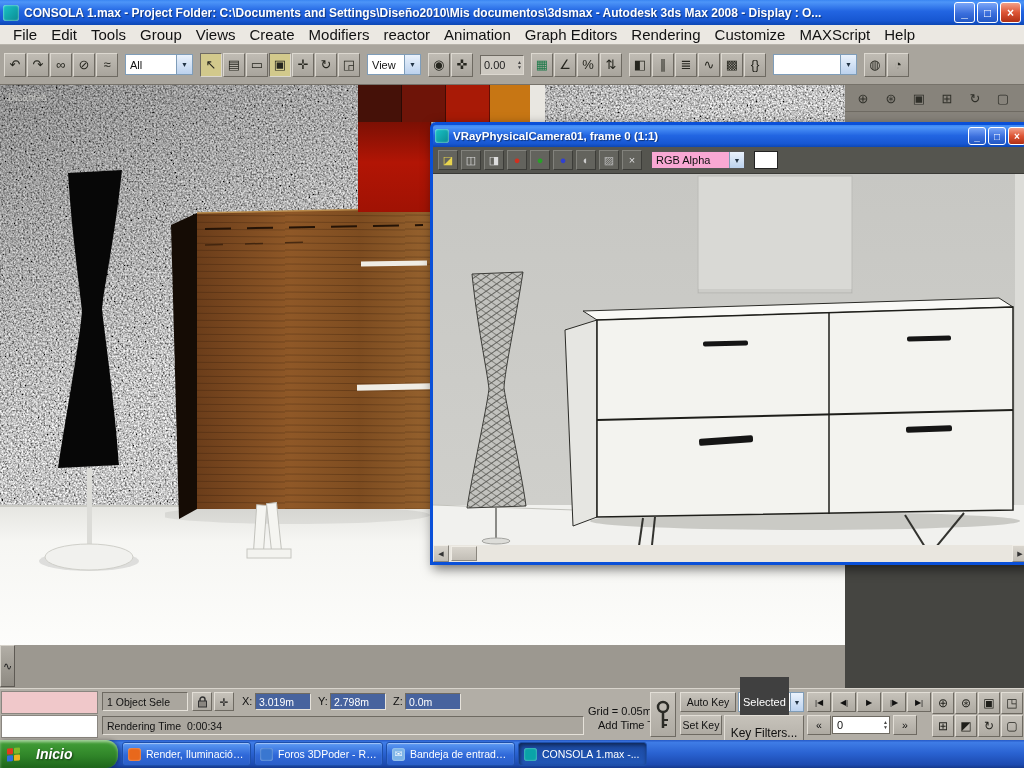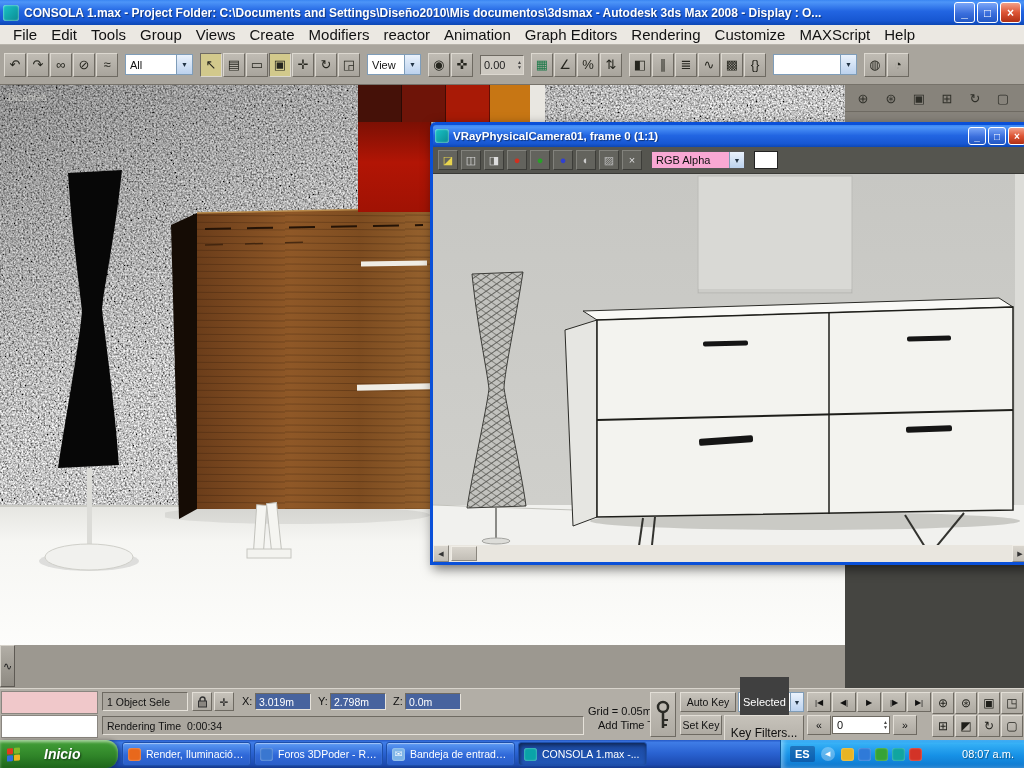--- a/index.html
+++ b/index.html
@@ -88,21 +88,21 @@
   .ddsel{position:absolute;left:738px;top:3px;width:66px;height:20px;background:#fff;border:1px solid #7f9db9;display:flex;align-items:center;box-sizing:border-box}
   .ddsel .val{flex:1;background:#404040;color:#fff;font-size:11px;padding:19px 3px;margin:1px}
   .ddsel .dda{width:14px;height:100%;background:linear-gradient(#eaf2fc,#bcd2ee);border-left:1px solid #7f9db9;display:flex;align-items:center;justify-content:center;font-size:7px;color:#234}
   .navgrid{position:absolute;left:932px;top:3px;display:grid;grid-template-columns:repeat(4,22px);grid-auto-rows:22px;gap:1px}
   .navbtn{background:linear-gradient(#c6c2ba,#aeaaa2);border:1px solid;border-color:#e2ded6 #6e6a62 #6e6a62 #e2ded6;display:flex;align-items:center;justify-content:center;font-size:12px;color:#1f1f1a;box-sizing:border-box}
   .framefield{position:absolute;left:832px;top:27px;width:58px;height:18px;background:#fff;border:1px solid #6e6a62;display:flex;align-items:center;font-size:11px;padding-left:4px;box-sizing:border-box;color:#111}
 
   
   .taskbar{left:0;top:740px;width:1024px;height:28px;z-index:60;display:flex;align-items:stretch;
     background:linear-gradient(180deg,#2458c6 0%,#3f7ce6 9%,#2a63d2 46%,#1c4ab0 88%,#15398c 100%)}
-  .startbtn{width:99px;flex:0 0 auto;background:linear-gradient(180deg,#69b35a 0%,#3f9a35 14%,#2f8428 58%,#1d651a 100%);border-radius:0 12px 12px 0;display:flex;align-items:center;gap:24px;padding:0 12px 0 7px;color:#fff;font-weight:bold;font-style:italic;font-size:14px;text-shadow:1px 1px 2px rgba(0,0,0,.55);box-shadow:inset 0 2px 3px rgba(255,255,255,.4),2px 0 4px rgba(0,0,0,.35)}
+  .startbtn{width:99px;flex:0 0 auto;background:linear-gradient(180deg,#69b35a 0%,#3f9a35 14%,#2f8428 58%,#1d651a 100%);border-radius:0 12px 12px 0;display:flex;align-items:center;gap:16px;padding:0 12px 0 7px;color:#fff;font-weight:bold;font-style:italic;font-size:14px;text-shadow:1px 1px 2px rgba(0,0,0,.55);box-shadow:inset 0 2px 3px rgba(255,255,255,.4),2px 0 4px rgba(0,0,0,.35)}
   .flag{display:grid;grid-template-columns:6px 6px;grid-auto-rows:6px;gap:1px;transform:skewY(-6deg)}
   .flag span{border-radius:1px}
   .tasks{flex:1;display:flex;gap:3px;padding:2px 4px;align-items:stretch}
   .task{width:129px;flex:0 0 auto;border-radius:3px;background:linear-gradient(#5c9af4,#2f68d8 55%,#2a5ec8);border:1px solid #1d4faa;display:flex;align-items:center;gap:5px;padding:0 5px;color:#fff;font-size:10.5px;white-space:nowrap;overflow:hidden;box-sizing:border-box;box-shadow:inset 0 1px 1px rgba(255,255,255,.45)}
   .task.active{background:linear-gradient(#1b49a0,#2257b8);box-shadow:inset 1px 2px 4px rgba(0,0,0,.5)}
   .task-icon{width:13px;height:13px;border-radius:3px;flex:0 0 auto;display:flex;align-items:center;justify-content:center;font-size:9px;color:#fff;box-shadow:inset 0 0 2px rgba(255,255,255,.6)}
   .task-label{overflow:hidden;text-overflow:ellipsis}
   .tray{width:244px;flex:0 0 auto;background:linear-gradient(180deg,#1d9bf0 0%,#35b0f6 12%,#1691e6 55%,#0e76cc 100%);border-left:1px solid #0a5a9c;box-shadow:inset 3px 0 4px rgba(255,255,255,.35);display:flex;align-items:center;gap:6px;padding:0 10px 0 9px;color:#fff;font-size:11px;box-sizing:border-box}
   .lang{background:rgba(10,40,110,.4);padding:2px 5px;border-radius:2px;font-weight:bold}
   .chev{width:14px;height:14px;border-radius:50%;background:rgba(255,255,255,.3);display:flex;align-items:center;justify-content:center;font-size:7px;color:#fff}
@@ -580,27 +580,15 @@
         </div>
         <div class="task">
           <span class="task-icon" style="background: rgb(125, 180, 232);">✉</span>
           <span class="task-label">Bandeja de entrada -...</span>
         </div>
         <div class="task active">
           <span class="task-icon" style="background: rgb(10, 163, 168);"></span>
           <span class="task-label">CONSOLA 1.max  -...</span>
         </div>
       </div>
-    <div class="tray">
-      <span class="lang">ES</span>
-      <span class="chev">◀</span>
-      <span style="display:flex;gap:4px">
-          <span class="tray-ico" style="background: rgb(232, 180, 36);"></span>
-          <span class="tray-ico" style="background: rgb(47, 122, 216);"></span>
-          <span class="tray-ico" style="background: rgb(54, 163, 54);"></span>
-          <span class="tray-ico" style="background: rgb(17, 165, 160);"></span>
-          <span class="tray-ico" style="background: rgb(211, 51, 39);"></span>
-        </span>
-      <span class="clock">08:07 a.m.</span>
-    </div>
   </div>
 
 </div>
 
 </body></html>

